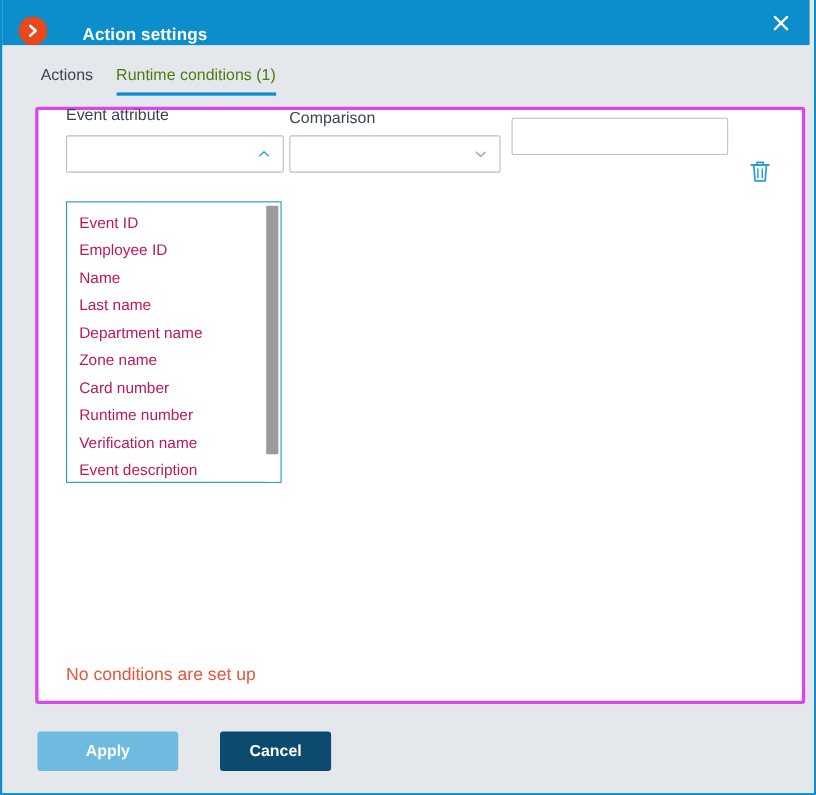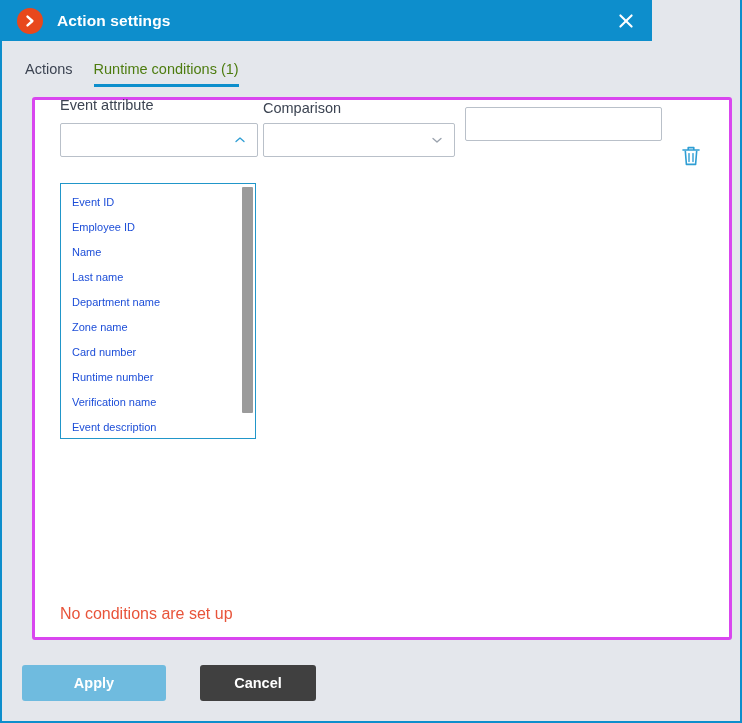--- a/index.html
+++ b/index.html
@@ -20,25 +20,26 @@
     border: 2px solid #0d8ecc;
     border-top: none;
     overflow: hidden;
   }
 
   
   #titlebar {
     position: absolute;
     left: -2px;
     top: 0;
-    width: 652px;
+    width: 736px;
     height: 41px;
     background: #0d8ecc;
     display: flex;
-    align-items: center;
+    align-items: flex-end;
+    gap: 18px;
   }
   #app-icon {
     width: 26px;
     height: 26px;
     border-radius: 50%;
     background: #e8481c;
     margin-left: 17px;
     display: flex;
     align-items: center;
     justify-content: center;
@@ -68,21 +69,21 @@
 
   
   #tabs {
     position: absolute;
     left: 0;
     top: 41px;
     width: 738px;
     height: 47px;
     display: flex;
     align-items: flex-start;
-    padding-left: 23px;
+    padding-left: 35px;
     padding-top: 20px;
   }
   .tab {
     position: relative;
     font-size: 14.5px;
     color: #3c4452;
     padding: 0 0 10px 0;
     margin-right: 21px;
     cursor: pointer;
     white-space: nowrap;
@@ -179,22 +180,22 @@
   #dropdown-items {
     position: absolute;
     left: 0;
     top: 6px;
     right: 0;
   }
   .dd-item {
     height: 25px;
     line-height: 25px;
     padding-left: 11px;
-    font-size: 11px;
-    color: #1d4ed8;
+    font-size: 14px;
+    color: #be185d;
     white-space: nowrap;
     cursor: pointer;
   }
   #dropdown-scrollbar {
     position: absolute;
     right: 2px;
     top: 2px;
     width: 11px;
     height: 252px;
     background: #ffffff;
@@ -235,22 +236,22 @@
     top: 3px;
     height: 36px;
     border: none;
     border-radius: 3px;
     color: #ffffff;
     font-family: "Liberation Sans", sans-serif;
     font-size: 14.5px;
     font-weight: bold;
     cursor: pointer;
   }
-  #apply-button  { left: 20px;  width: 144px; background: #6fbbdf; }
-  #cancel-button { left: 198px; width: 116px; background: #404040; }
+  #apply-button  { left: 32px;  width: 128px; background: #6fbbdf; }
+  #cancel-button { left: 198px; width: 101px; background: #0c4a6e; }
 </style>
 </head>
 <body>
 
 <div id="window">
 
   <div id="titlebar">
     <div id="app-icon">
       <svg width="14" height="14" viewBox="0 0 14 14">
         <polyline points="4.5,2.6 9.4,7 4.5,11.4" fill="none" stroke="#ffffff" stroke-width="2.4" stroke-linecap="round" stroke-linejoin="round"></polyline>

